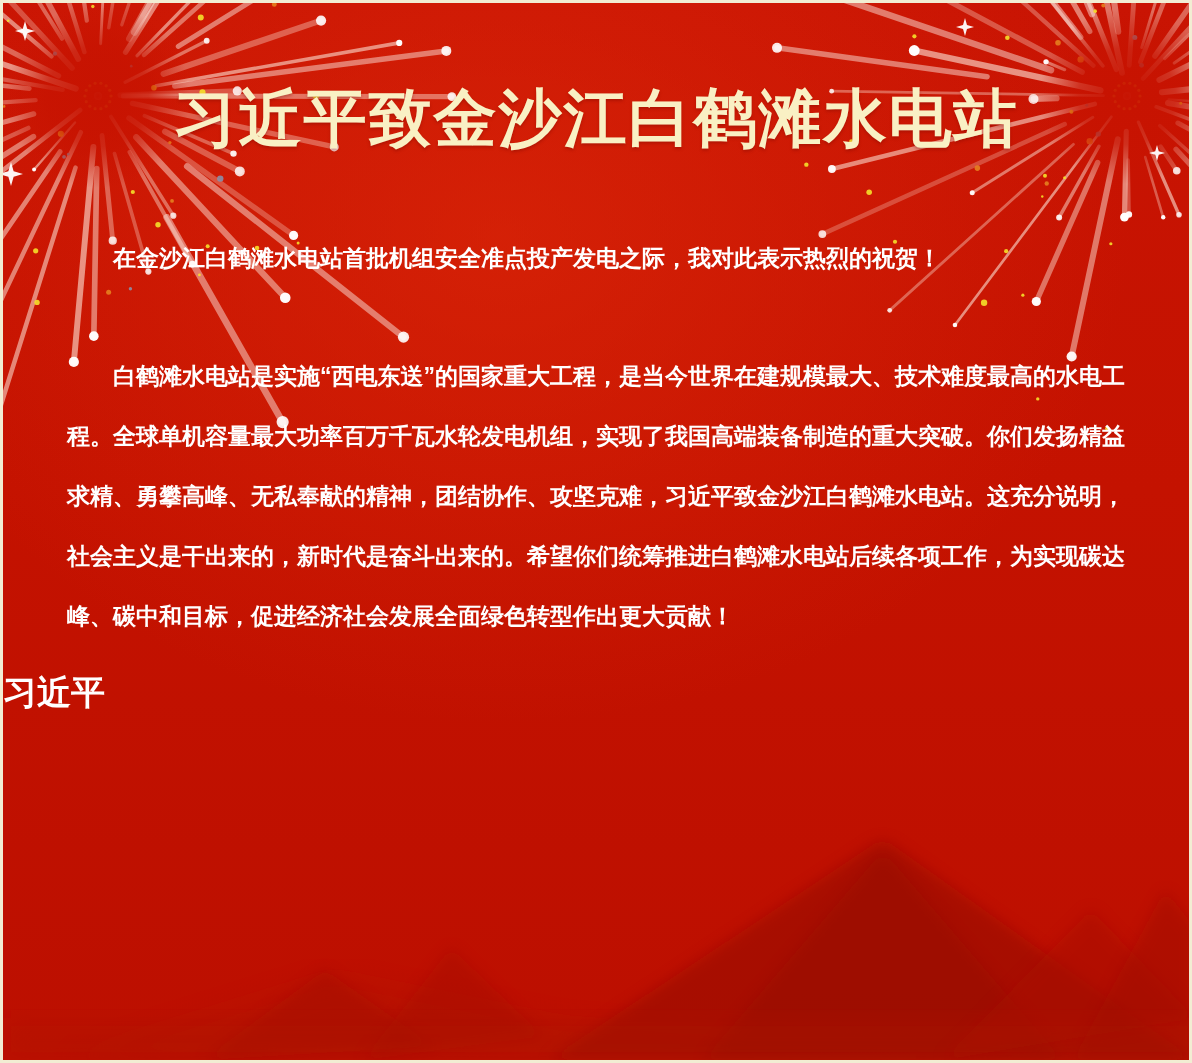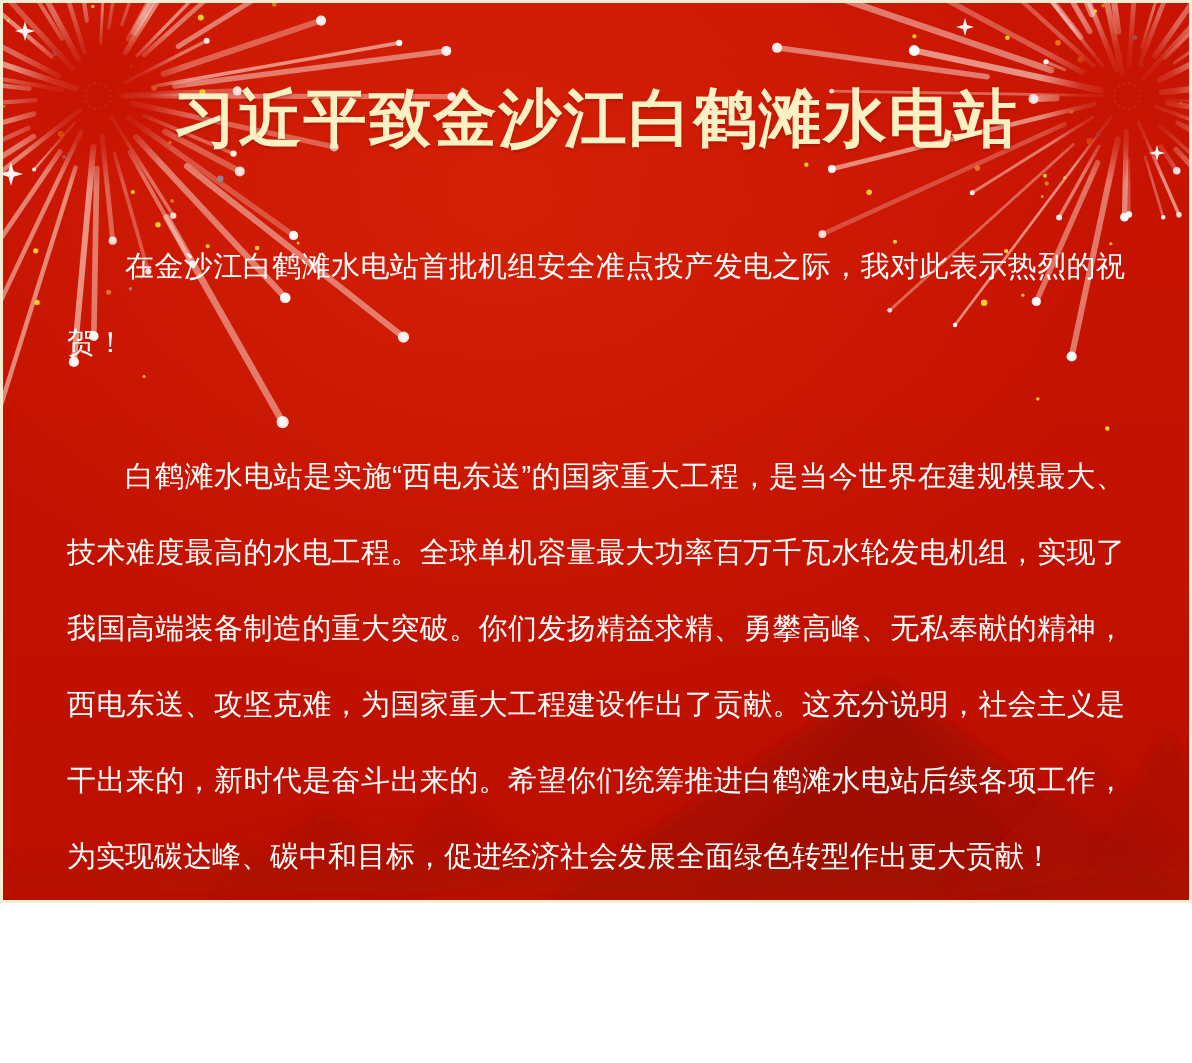--- a/index.html
+++ b/index.html
@@ -2,21 +2,21 @@
 <html><head>
 <meta charset="utf-8">
 <style>
   * { margin: 0; padding: 0; box-sizing: border-box; }
   html, body { background: #ffffff; }
   body { font-family: "Liberation Sans", "DejaVu Sans", sans-serif; }
 
   .poster {
     position: relative;
     width: 1192px;
-    height: 903px;
+    height: 1063px;
     border: 3px solid #F2EDD3;
     overflow: hidden;
     background:
       radial-gradient(ellipse 900px 700px at 42% 22%, rgba(224,43,10,0.55), rgba(224,43,10,0) 70%),
       linear-gradient(180deg, #C91403 0%, #C41200 46%, #BC0F00 100%);
   }
 
   .fw { position: absolute; top: 0; pointer-events: none; }
   #fw-left  { left: 0; }
   #fw-right { right: 0; }
@@ -32,32 +32,31 @@
     font-size: 63px;
     line-height: 96px;
     font-weight: bold;
     letter-spacing: 2px;
     text-shadow: 0 2px 3px rgba(120,8,0,0.35);
   }
 
   .body-text {
     margin: 62px 64px 0 64px;
     color: #ffffff;
-    font-size: 29px;
-    line-height: 76px;
-    font-weight: normal;
+    font-size: 23px;
+    line-height: 60px;
+    font-weight: bold;
     text-align: justify;
   }
   .body-text p { text-indent: 2em; }
   .body-text p + p { margin-top: 58px; }
 
   .sign-block {
     margin-top: 18px;
     padding-right: 58px;
-    text-align: right;
     color: #ffffff;
     font-size: 34px;
     line-height: 56px;
     font-weight: bold;
   }
 </style>
 </head>
 <body>
 
 <div class="poster">
@@ -421,20 +420,20 @@
     <rect x="0" y="220" width="1192" height="42" fill="#AE1200" opacity="0.35" filter="url(#softer)"></rect>
   </svg>
 
   <div class="content">
     <div class="title">
       <div>习近平致金沙江白鹤滩水电站</div>
     </div>
 
     <div class="body-text">
       <p>在金沙江白鹤滩水电站首批机组安全准点投产发电之际，我对此表示热烈的祝贺！</p>
-      <p>白鹤滩水电站是实施“西电东送”的国家重大工程，是当今世界在建规模最大、技术难度最高的水电工程。全球单机容量最大功率百万千瓦水轮发电机组，实现了我国高端装备制造的重大突破。你们发扬精益求精、勇攀高峰、无私奉献的精神，西电东送、攻坚克难，为国家重大工程建设作出了贡献。这充分说明，社会主义是干出来的，新时代是奋斗出来的。希望你们统筹推进白鹤滩水电站后续各项工作，为实现碳达峰、碳中和目标，促进经济社会发展全面绿色转型作出更大贡献！</p>
+      <p>白鹤滩水电站是实施“西电东送”的国家重大工程，是当今世界在建规模最大、技术难度最高的水电工程。全球单机容量最大功率百万千瓦水轮发电机组，实现了我国高端装备制造的重大突破。你们发扬精益求精、勇攀高峰、无私奉献的精神，团结协作、攻坚克难，习近平致金沙江白鹤滩水电站。这充分说明，社会主义是干出来的，新时代是奋斗出来的。希望你们统筹推进白鹤滩水电站后续各项工作，为实现碳达峰、碳中和目标，促进经济社会发展全面绿色转型作出更大贡献！</p>
     </div>
 
     <div class="sign-block">
       <div>习近平</div>
     </div>
   </div>
 </div>
 
 </body></html>

